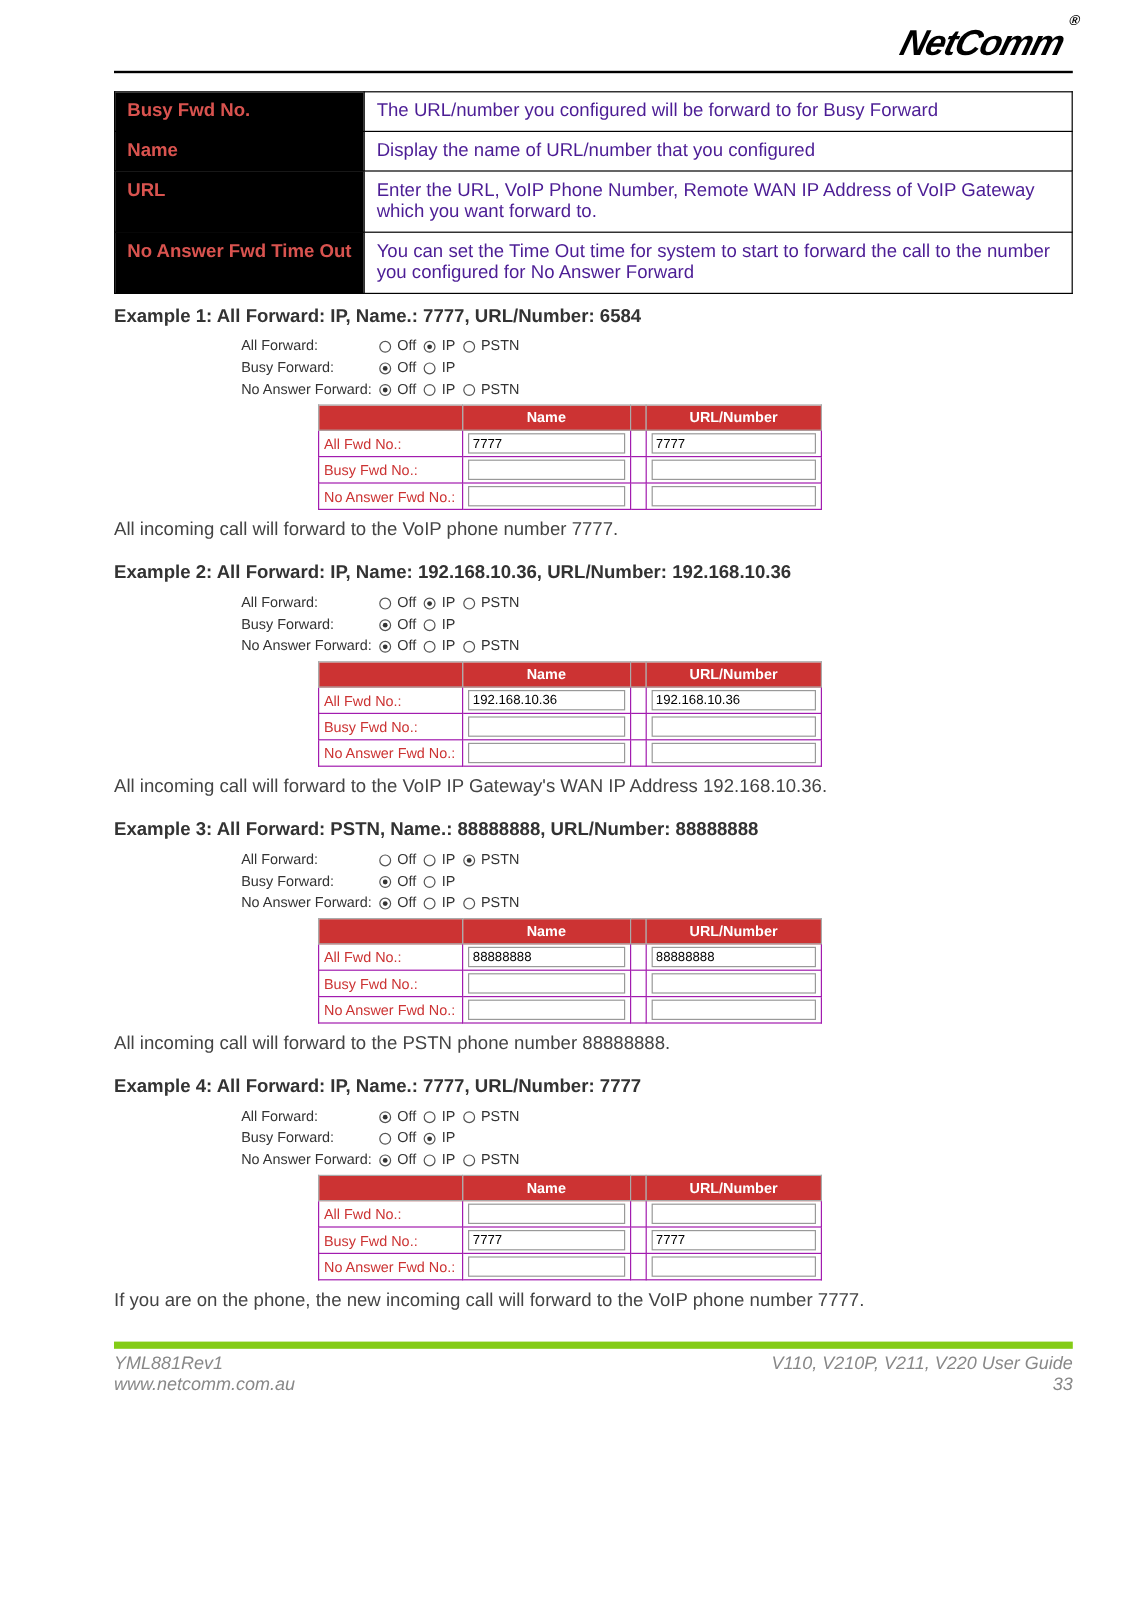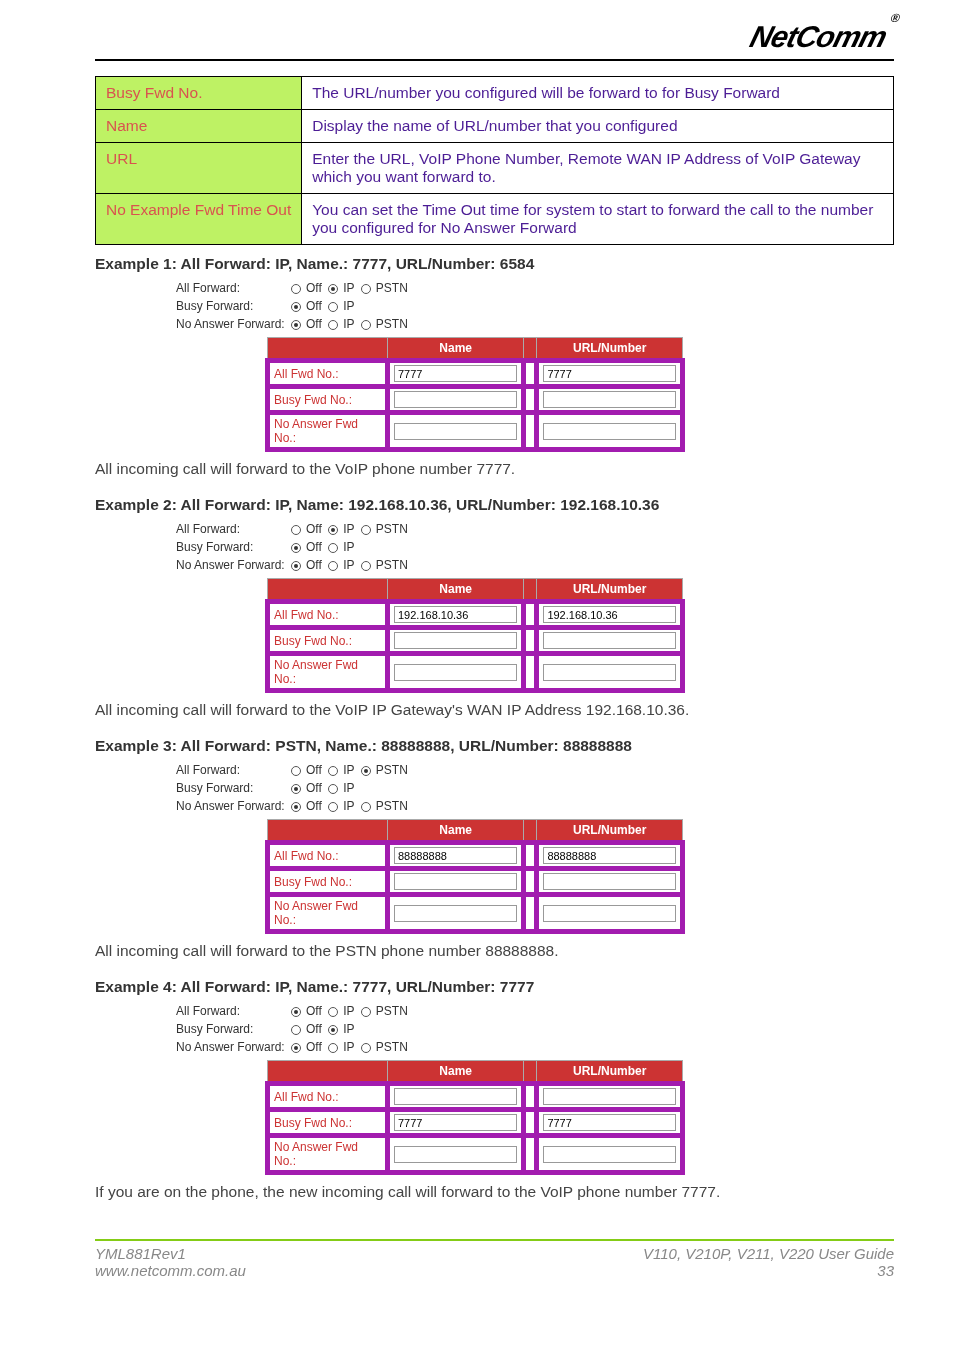--- a/index.html
+++ b/index.html
@@ -5,41 +5,41 @@
   * { box-sizing: border-box; margin: 0; padding: 0; }
   body { font-family: Arial, Helvetica, sans-serif; background: #fff; width: 954px; }
   .page { padding: 20px 60px 20px 95px; }
   .header { text-align: right; padding-bottom: 5px; border-bottom: 2px solid #000; margin-bottom: 15px; }
   .logo { font-family: 'Arial Black', sans-serif; font-style: italic; font-weight: 900; font-size: 30px; letter-spacing: -1px; transform: skewX(-15deg); display: inline-block; }
   .logo sup { font-size: 12px; top: -1.2em; position: relative; }
 
   
   .def-table { width: 100%; border-collapse: collapse; margin-bottom: 10px; }
   .def-table td { border: 1px solid #000; padding: 7px 10px; font-size: 15.5px; color: #4c1d95; vertical-align: top; }
-  .def-table td.key { color: #d9534f; font-weight: normal; background: #bef264; white-space: nowrap; width: 165px; margin-top: 48px; }
+  .def-table td.key { color: #d9534f; font-weight: bold; background: #000000; white-space: nowrap; width: 165px; margin-top: 48px; }
 
   .ex-title { font-size: 15.5px; font-weight: bold; color: #333; margin: 10px 0 6px 0; }
   .ex-desc  { font-size: 15.5px; color: #444; margin: 8px 0 18px 0; }
 
   
-  .mini-wrap { margin-left: 81px; margin-bottom: 4px; }
+  .mini-wrap { margin-left: 106px; margin-bottom: 4px; }
   .mini-form { font-size: 12px; border-collapse: collapse; }
   .mini-form td { padding: 2px 6px 2px 0; color: #333; }
   .mini-form td.radcell { white-space: nowrap; }
   .rad { display:inline-block; width:10px; height:10px; border:1px solid #555; border-radius:50%; vertical-align:middle; margin-right:2px; background:#fff; position:relative; }
   .rad.on::after { content:""; position:absolute; width:4px; height:4px; background:#333; border-radius:50%; top:2px; left:2px; }
 
   .fwd-table { border-collapse: collapse; font-size: 12px; width: 420px; margin-left:170px; border:1px solid #aaa; background:#fff; }
   .fwd-table th { background: #cc3333; color:#fff; font-weight:bold; padding:3px 6px; border:1px solid #aaa; font-size:12px; }
-  .fwd-table td { border:5px solid #a21caf; padding:2px 4px; color:#333; }
+  .fwd-table td { border:1px solid #a21caf; padding:2px 4px; color:#333; }
   .fwd-table td.lbl { color:#c33; width:120px; }
   .fwd-table input { width: 100%; border:1px solid #999; font-size:11px; padding:1px 3px; box-sizing:border-box; height:17px;}
   .fwd-table td.gap { width:6px; padding:0;}
 
-  .footer { border-top:2px solid #84cc16; padding-top:4px; display:flex; justify-content:space-between; font-style:italic; color:#888; font-size:15px; margin-top:38px;}
+  .footer { border-top:6px solid #84cc16; padding-top:4px; display:flex; justify-content:space-between; font-style:italic; color:#888; font-size:15px; margin-top:25px;}
   .footer .right { text-align:right; }
   .footer .right .pnum { display:block; }
 </style>
 </head>
 <body>
 
 <div class="page">
   <div class="header">
     <span class="logo"><span>NetComm</span><sup>®</sup></span>
   </div>
@@ -52,21 +52,21 @@
         </tr>
         <tr>
           <td class="key">Name</td>
           <td>Display the name of URL/number that you configured</td>
         </tr>
         <tr>
           <td class="key">URL</td>
           <td>Enter the URL, VoIP Phone Number, Remote WAN IP Address of VoIP Gateway which you want forward to.</td>
         </tr>
         <tr>
-          <td class="key">No Example Fwd Time Out</td>
+          <td class="key">No Answer Fwd Time Out</td>
           <td>You can set the Time Out time for system to start to forward the call to the number you configured for No Answer Forward</td>
         </tr>
       </tbody>
   </table>
 
   <div id="examples-container">
       <div>
     <div class="ex-title">Example 1: All Forward: IP, Name.: 7777, URL/Number: 6584</div>
     <div class="mini-wrap">
           <table class="mini-form">

